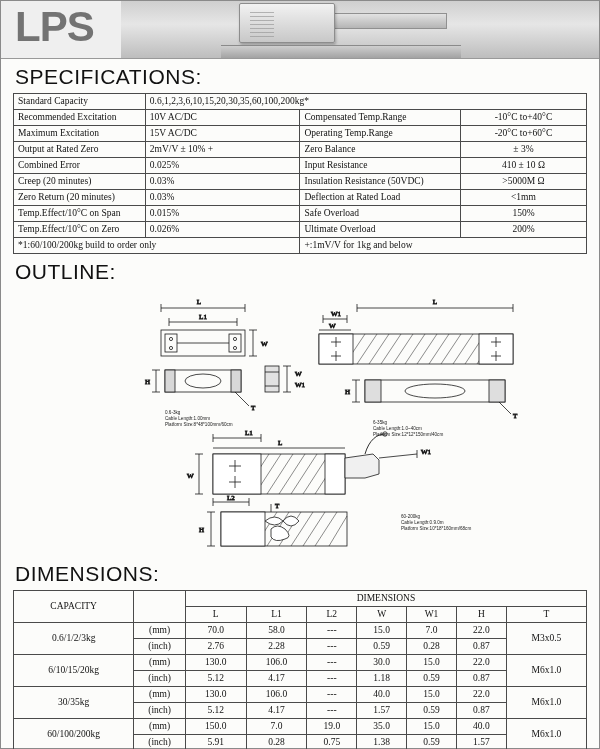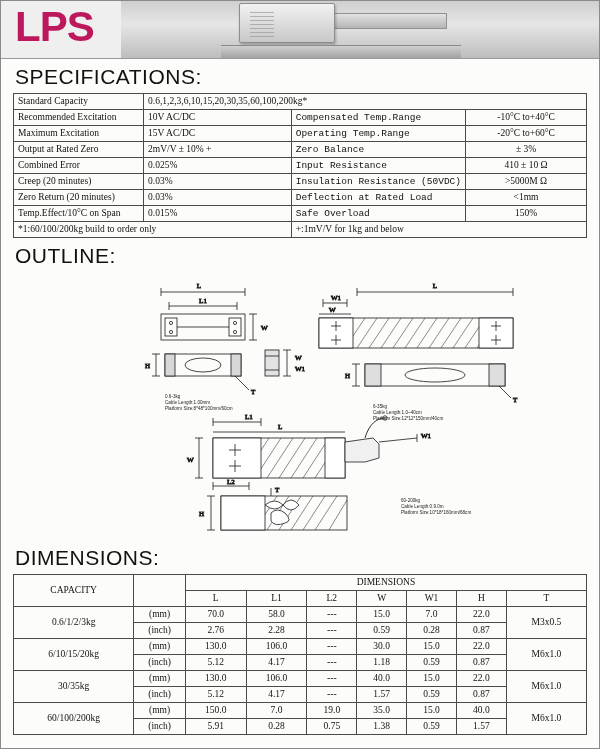--- a/index.html
+++ b/index.html
@@ -29,21 +29,21 @@
     overflow: hidden;
   }
   .logo {
     position: absolute;
     left: 14px;
     top: 2px;
     font-family: "Liberation Sans", sans-serif;
     font-weight: bold;
     font-size: 42px;
     letter-spacing: -1px;
-    color: #be185d;
+    color: #737373;
   }
   .header-photo {
     position: absolute;
     left: 120px;
     top: 0;
     width: 480px;
     height: 58px;
     background: #d9d9d9;
     background-image:
       linear-gradient(180deg, #cfcfcf 0%, #e6e6e6 40%, #bcbcbc 100%);
@@ -102,21 +102,21 @@
   }
   table.spec td {
     border: 1px solid #4a4a4a;
     padding: 1px 4px;
     height: 14px;
     line-height: 13px;
     white-space: nowrap;
   }
   td.sp-label { width: 23%; }
   td.sp-val   { width: 27%; margin-left: 8px; }
-  td.sp-label2{ width: 28%; font-family: Liberation Mono, monospace; }
+  td.sp-label2{ width: 28%; }
   td.sp-val2  { width: 22%; text-align: center; }
   
   .outline-box {
     position: relative;
     height: 268px;
     margin: 0 12px;
   }
   svg.draw { display:block; }
   .cap {
     font-size: 4.6px;
@@ -202,20 +202,26 @@
           <td class="sp-label">Zero Return (20 minutes)</td>
           <td class="sp-val">0.03%</td>
           <td class="sp-label2">Deflection at Rated Load</td>
           <td class="sp-val2">&lt;1mm</td>
         </tr>
         <tr>
           <td class="sp-label">Temp.Effect/10°C on Span</td>
           <td class="sp-val">0.015%</td>
           <td class="sp-label2">Safe Overload</td>
           <td class="sp-val2">150%</td>
+        </tr>
+        <tr>
+          <td class="sp-label">Temp.Effect/10°C on Zero</td>
+          <td class="sp-val">0.026%</td>
+          <td class="sp-label2">Ultimate Overload</td>
+          <td class="sp-val2">200%</td>
         </tr>
         <tr>
           <td colspan="2">*1:60/100/200kg build to order only</td>
           <td colspan="2">+:1mV/V for 1kg and below</td>
         </tr>
       </tbody>
     </table>
   </div>
 
   <div class="section-title">OUTLINE:</div>

